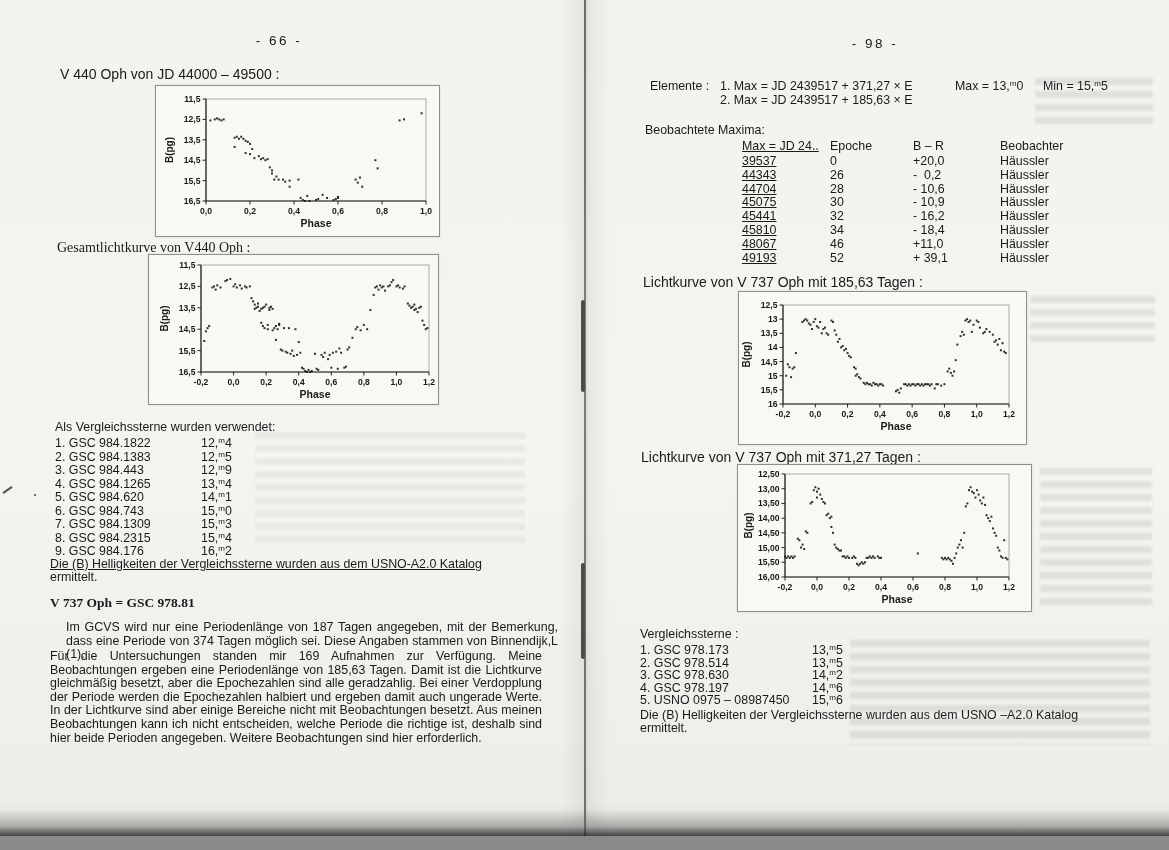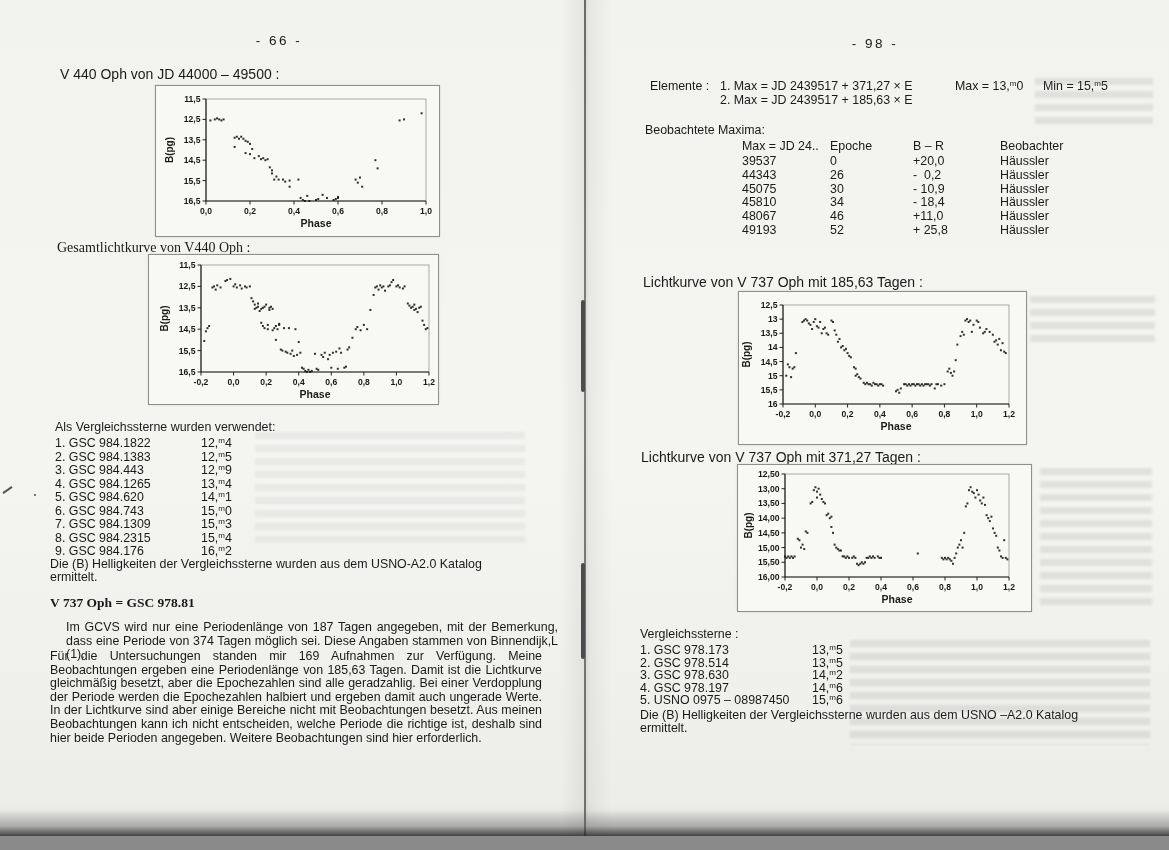--- a/index.html
+++ b/index.html
@@ -15,21 +15,21 @@
   .chart text{font-family:"Liberation Sans",sans-serif;fill:#191919;}
   sup{font-size:8px;line-height:0;vertical-align:4px;}
   
   .star-row{height:13.5px;font-size:12.4px;white-space:nowrap;}
   .right .star-row{height:12.6px;}
   .star-label{display:inline-block;width:146px;}
   .right .star-label{width:172px;}
   
   .mt-row{height:13.8px;font-size:12.4px;white-space:pre;}
   .mt-c{display:inline-block;vertical-align:top;}
-  .mt-c0{width:88px;} .mt-c1{width:83px;} .mt-c2{width:87px;}
+  .mt-c0{width:88px;text-decoration:underline;} .mt-c1{width:83px;} .mt-c2{width:87px;}
   .para{position:absolute;width:492px;font-size:12.4px;line-height:13.6px;
     text-align:justify;white-space:normal;}
   .heading-serif{font-family:"Liberation Serif",serif;font-weight:bold;font-size:13.5px;}
   
   .gutter-line{position:absolute;left:584px;top:0;width:2px;height:844px;
     background:linear-gradient(to bottom,#6a6a6a,#7d7d7d 40%,#6f6f6f);}
   .gutter-shade{position:absolute;left:560px;top:0;width:52px;height:844px;
     background:linear-gradient(to right,rgba(0,0,0,0),rgba(0,0,0,0.06) 45%,rgba(0,0,0,0.10) 50%,rgba(0,0,0,0.05) 56%,rgba(0,0,0,0));}
   .staple{position:absolute;left:581px;width:4px;border-radius:2px;background:#4c4c4c;}
   .bottom-band{position:absolute;left:0;bottom:0;width:100%;height:26px;
@@ -304,44 +304,46 @@
       <div class="star-row"><span class="star-label">1. GSC 984.1822</span><span class="star-mag">12,<sup>m</sup>4</span></div>
       <div class="star-row"><span class="star-label">2. GSC 984.1383</span><span class="star-mag">12,<sup>m</sup>5</span></div>
       <div class="star-row"><span class="star-label">3. GSC 984.443</span><span class="star-mag">12,<sup>m</sup>9</span></div>
       <div class="star-row"><span class="star-label">4. GSC 984.1265</span><span class="star-mag">13,<sup>m</sup>4</span></div>
       <div class="star-row"><span class="star-label">5. GSC 984.620</span><span class="star-mag">14,<sup>m</sup>1</span></div>
       <div class="star-row"><span class="star-label">6. GSC 984.743</span><span class="star-mag">15,<sup>m</sup>0</span></div>
       <div class="star-row"><span class="star-label">7. GSC 984.1309</span><span class="star-mag">15,<sup>m</sup>3</span></div>
       <div class="star-row"><span class="star-label">8. GSC 984.2315</span><span class="star-mag">15,<sup>m</sup>4</span></div>
       <div class="star-row"><span class="star-label">9. GSC 984.176</span><span class="star-mag">16,<sup>m</sup>2</span></div>
     </div>
-  <div class="abs body-txt" style="left:50px;top:558px;">Die (B) Helligkeiten der Vergleichssterne wurden aus dem USNO-A2.0 Katalog</div>
+  <div class="abs body-txt" style="left:50px;top:558px;text-decoration:underline;">Die (B) Helligkeiten der Vergleichssterne wurden aus dem USNO-A2.0 Katalog</div>
   <div class="abs body-txt" style="left:50px;top:571px;">ermittelt.</div>
 
   <div class="abs heading-serif" style="left:50px;top:595px;">V 737 Oph = GSC 978.81</div>
   <p class="para" style="left:50px;top:605px;margin:16px;">Im GCVS wird nur eine Periodenlänge von 187 Tagen angegeben, mit der Bemerkung, dass eine Periode von 374 Tagen möglich sei. Diese Angaben stammen von Binnendijk,L (1).</p>
   <p class="para" style="left:50px;top:650px;margin:0;">Für die Untersuchungen standen mir 169 Aufnahmen zur Verfügung. Meine Beobachtungen ergeben eine Periodenlänge von 185,63 Tagen. Damit ist die Lichtkurve gleichmäßig besetzt, aber die Epochezahlen sind alle geradzahlig. Bei einer Verdopplung der Periode werden die Epochezahlen halbiert und ergeben damit auch ungerade Werte. In der Lichtkurve sind aber einige Bereiche nicht mit Beobachtungen besetzt. Aus meinen Beobachtungen kann ich nicht entscheiden, welche Periode die richtige ist, deshalb sind hier beide Perioden angegeben. Weitere Beobachtungen sind hier erforderlich.</p>
 
   <div class="abs page-num" style="left:820px;top:36px;">- 98 -</div>
 
   <div class="abs body-txt" style="left:650px;top:80px;">Elemente :</div>
   <div class="abs body-txt" style="left:720px;top:80px;text-align:center;">1. Max = JD 2439517 + 371,27 × E</div>
   <div class="abs body-txt" style="left:720px;top:94px;">2. Max = JD 2439517 + 185,63 × E</div>
   <div class="abs body-txt" style="left:955px;top:80px;"><span>Max = 13,</span><sup>m</sup><span>0</span></div>
   <div class="abs body-txt" style="left:1043px;top:80px;"><span>Min = 15,</span><sup>m</sup><span>5</span></div>
 
   <div class="abs body-txt" style="left:645px;top:124px;">Beobachtete Maxima:</div>
   <div class="abs mt-row" style="left:742px;top:139px;"><span class="mt-c mt-c0">Max = JD 24..</span><span class="mt-c mt-c1">Epoche</span><span class="mt-c mt-c2">B – R</span><span class="mt-c mt-c3">Beobachter</span></div>
   <div class="abs" style="left:742px;top:154px;">
       <div class="mt-row"><span class="mt-c mt-c0">39537</span><span class="mt-c mt-c1">0</span><span class="mt-c mt-c2">+20,0</span><span class="mt-c mt-c3">Häussler</span></div>
       <div class="mt-row"><span class="mt-c mt-c0">44343</span><span class="mt-c mt-c1">26</span><span class="mt-c mt-c2">-  0,2</span><span class="mt-c mt-c3">Häussler</span></div>
+      <div class="mt-row"><span class="mt-c mt-c0">44704</span><span class="mt-c mt-c1">28</span><span class="mt-c mt-c2">- 10,6</span><span class="mt-c mt-c3">Häussler</span></div>
       <div class="mt-row"><span class="mt-c mt-c0">45075</span><span class="mt-c mt-c1">30</span><span class="mt-c mt-c2">- 10,9</span><span class="mt-c mt-c3">Häussler</span></div>
+      <div class="mt-row"><span class="mt-c mt-c0">45441</span><span class="mt-c mt-c1">32</span><span class="mt-c mt-c2">- 16,2</span><span class="mt-c mt-c3">Häussler</span></div>
       <div class="mt-row"><span class="mt-c mt-c0">45810</span><span class="mt-c mt-c1">34</span><span class="mt-c mt-c2">- 18,4</span><span class="mt-c mt-c3">Häussler</span></div>
       <div class="mt-row"><span class="mt-c mt-c0">48067</span><span class="mt-c mt-c1">46</span><span class="mt-c mt-c2">+11,0</span><span class="mt-c mt-c3">Häussler</span></div>
-      <div class="mt-row"><span class="mt-c mt-c0">49193</span><span class="mt-c mt-c1">52</span><span class="mt-c mt-c2">+ 25,8</span><span class="mt-c mt-c3">Häussler</span></div>
+      <div class="mt-row"><span class="mt-c mt-c0">49193</span><span class="mt-c mt-c1">52</span><span class="mt-c mt-c2">+ 39,1</span><span class="mt-c mt-c3">Häussler</span></div>
     </div>
 
   <div class="abs caption" style="left:643px;top:274px;">Lichtkurve von V 737 Oph mit 185,63 Tagen :</div>
   <div class="figure chart" style="left:738px;top:291px;width:287px;height:152px;">
       <svg viewBox="0 0 287 152" width="287" height="152">
         <rect x="44" y="13" width="226" height="99" fill="none" stroke="#8a8a8a" stroke-width="0.7"></rect>
         <path d="M 44 13 L 44 112 L 270 112" fill="none" stroke="#222" stroke-width="1.2"></path>
         <line x1="40.5" y1="13" x2="44" y2="13" stroke="#222" stroke-width="1"></line>
         <text x="38.5" y="16" text-anchor="end" font-size="8.6" font-weight="700">12,5</text>
         <line x1="40.5" y1="27.142857142857142" x2="44" y2="27.142857142857142" stroke="#222" stroke-width="1"></line>

